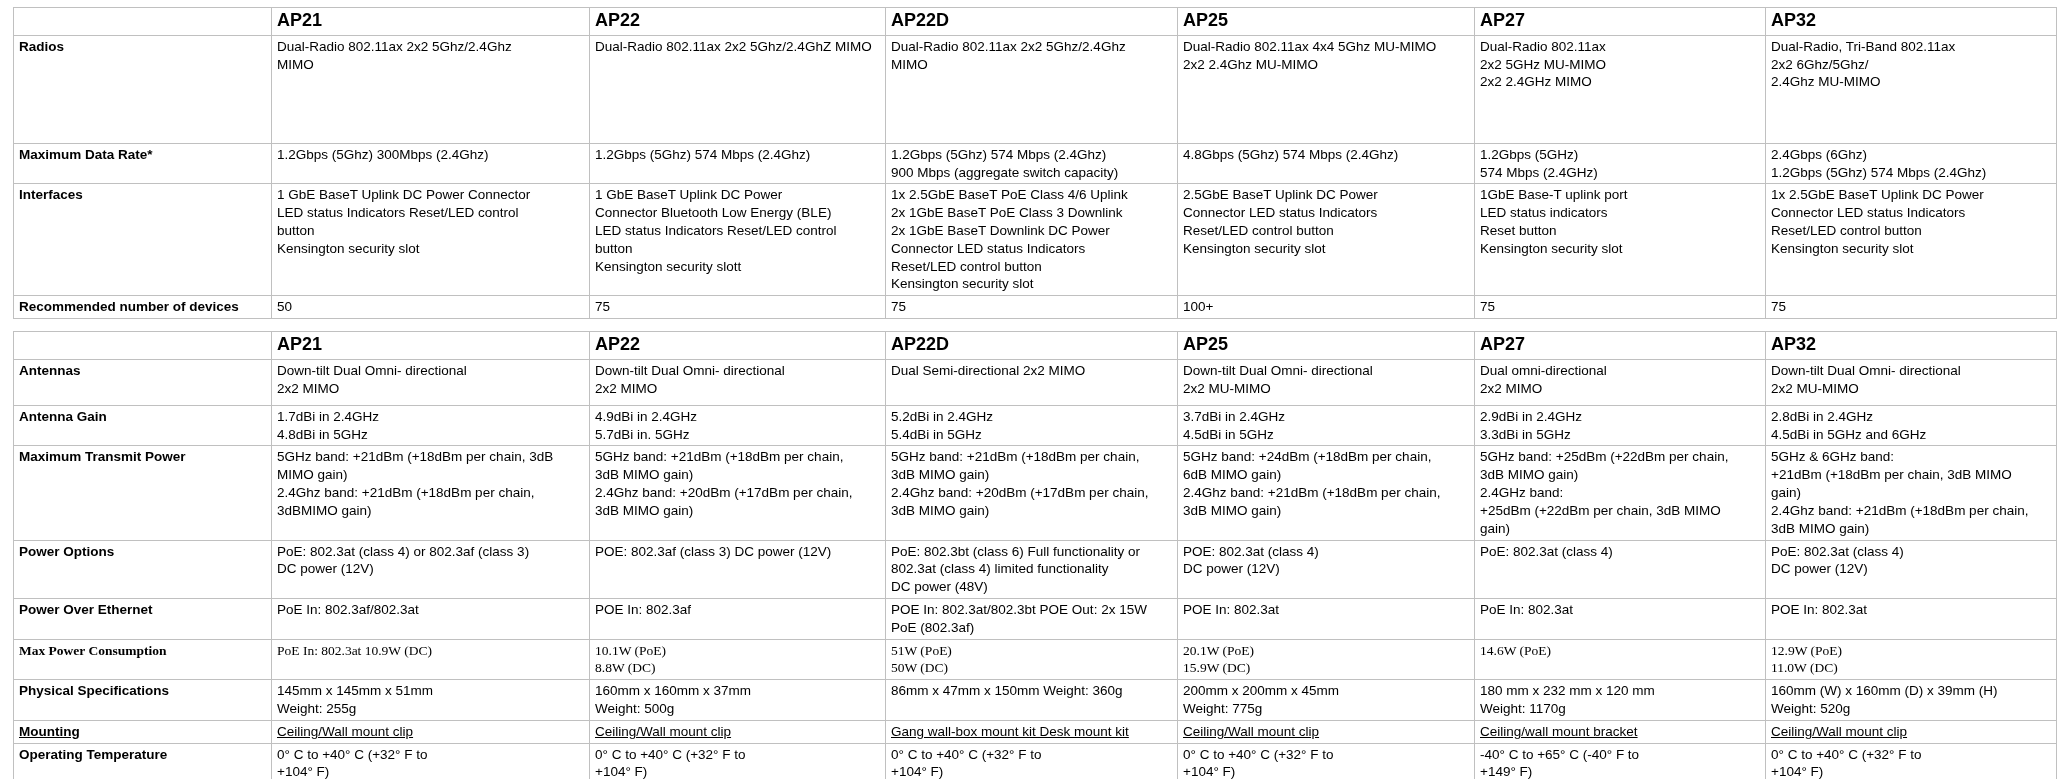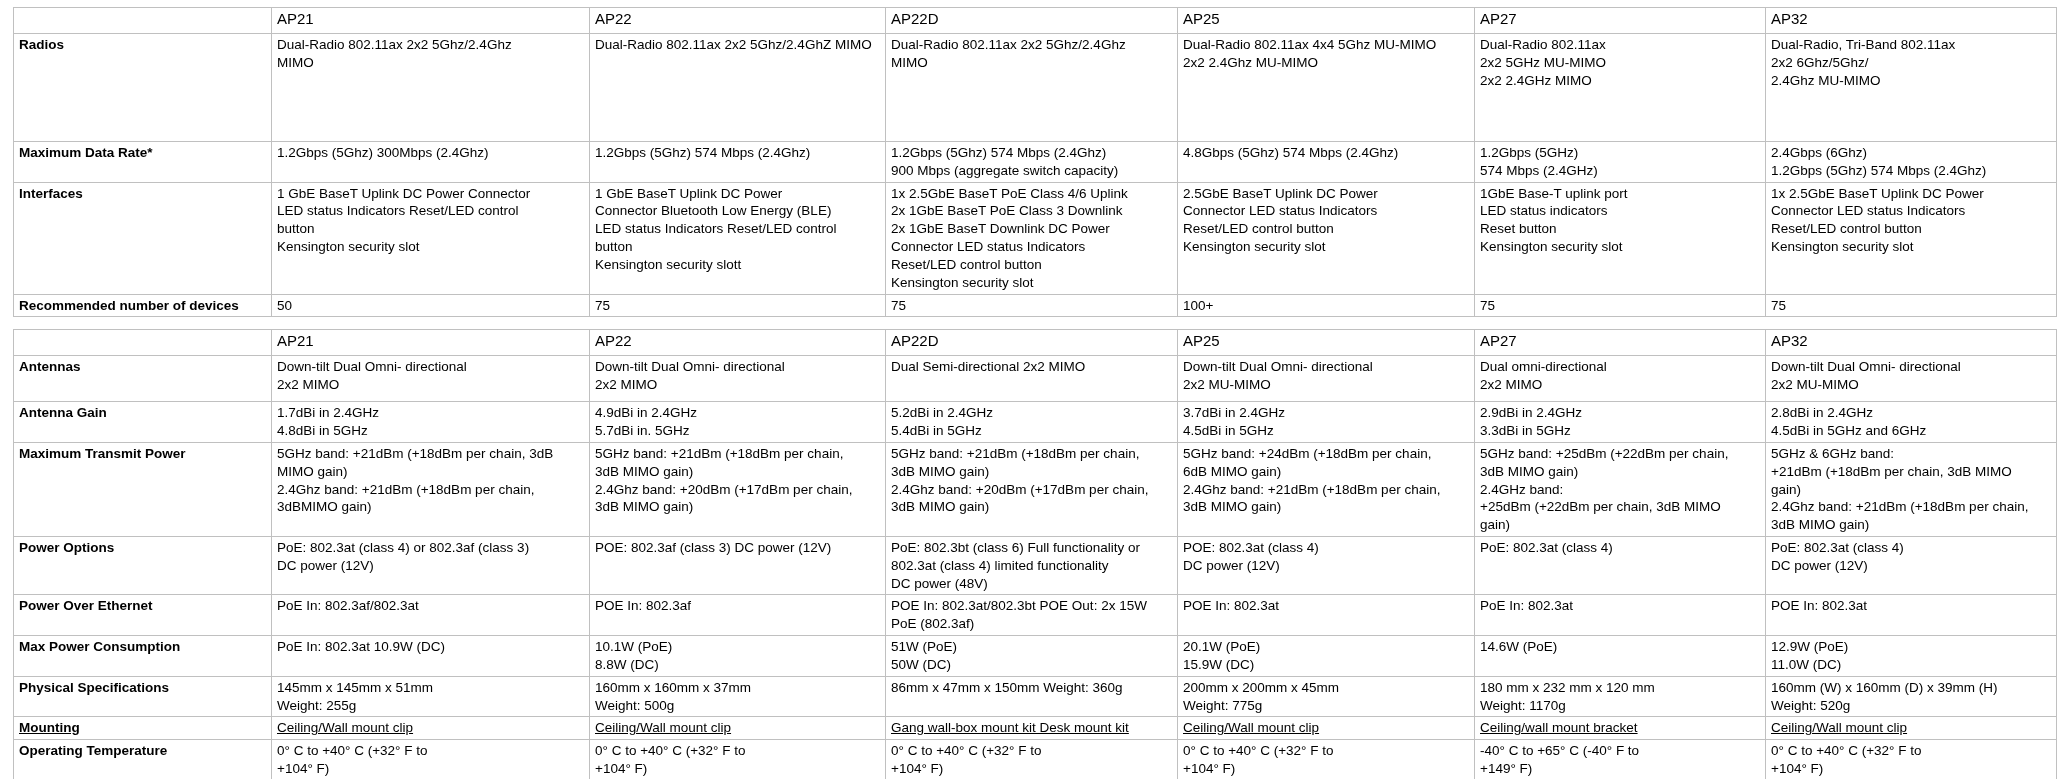--- a/index.html
+++ b/index.html
@@ -20,22 +20,22 @@
     vertical-align:top;
     text-align:left;
     padding:2px 6px 2px 5px;
     font-size:13.5px;
     line-height:1.32;
     white-space:pre-line;
     overflow:hidden;
     font-weight:normal;
   }
   table.spec thead th{
-    font-weight:normal;
-    font-size:15px;
+    font-weight:bold;
+    font-size:18px;
     height:22px;
     white-space:nowrap;
     padding-top:1px;
   }
   table.spec td.rowlabel{
     font-weight:bold;
     white-space:normal;
   }
   .tablegap{height:12px;}
 </style>
@@ -234,21 +234,21 @@
         <tr style="height: 36px; margin-left: 48px;">
           <td class="rowlabel">Power Over Ethernet</td>
           <td>PoE In: 802.3af/802.3at</td>
           <td>POE In: 802.3af</td>
           <td>POE In: 802.3at/802.3bt POE Out: 2x 15W
 PoE (802.3af)</td>
           <td>POE In: 802.3at</td>
           <td>PoE In: 802.3at</td>
           <td>POE In: 802.3at</td>
         </tr>
-        <tr style="height: 38px;">
+        <tr style="height: 38px; font-family: Liberation Serif, serif;">
           <td class="rowlabel">Max Power Consumption</td>
           <td>PoE In: 802.3at 10.9W (DC)</td>
           <td>10.1W (PoE)
 8.8W (DC)</td>
           <td>51W (PoE)
 50W (DC)</td>
           <td>20.1W (PoE)
 15.9W (DC)</td>
           <td>14.6W (PoE)</td>
           <td>12.9W (PoE)

